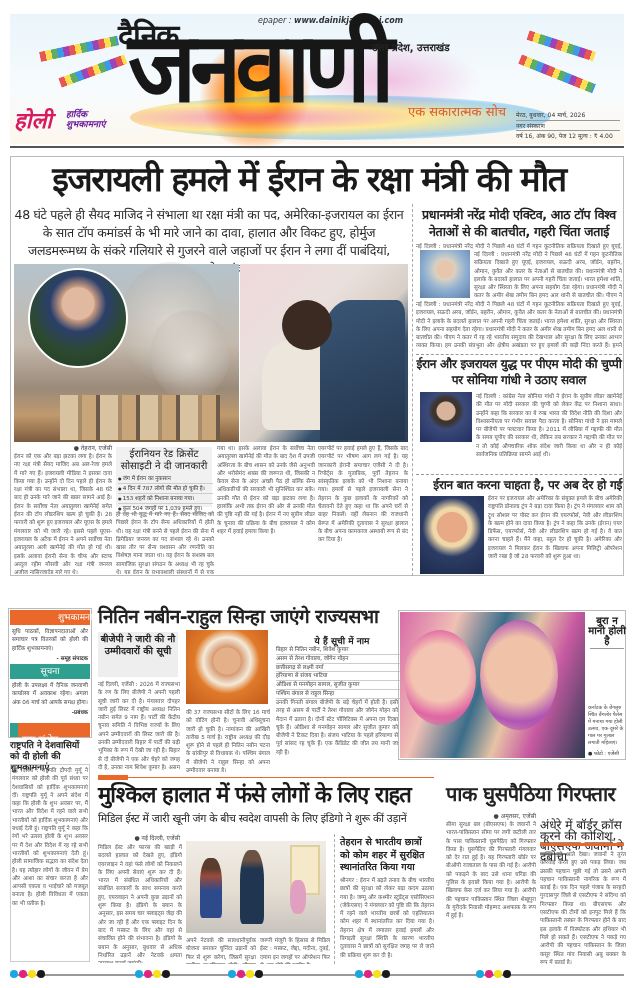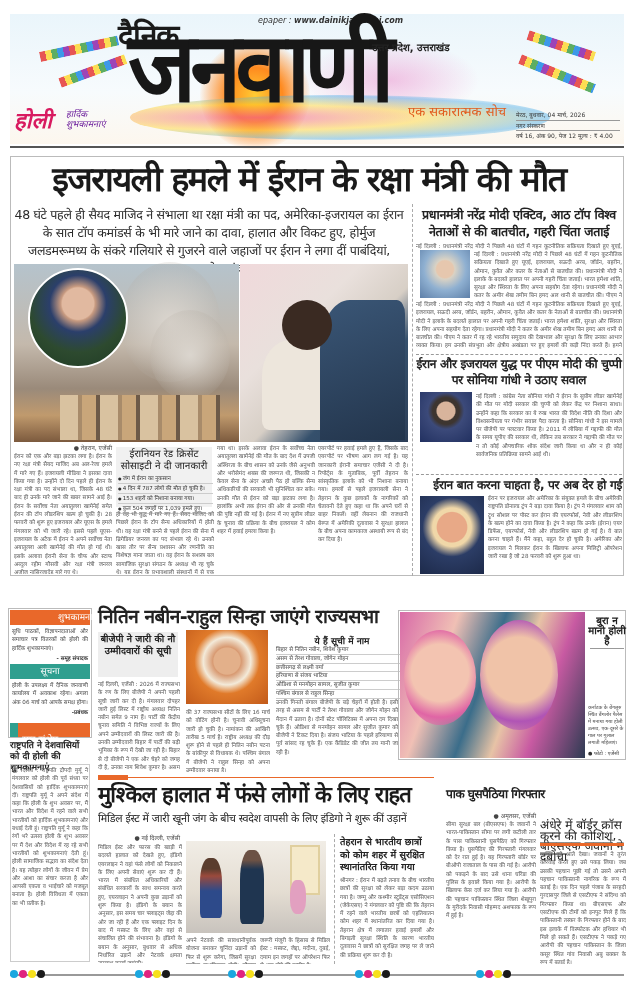--- a/index.html
+++ b/index.html
@@ -88,21 +88,21 @@
   .orange-tick { left: 98px; top: 775px; width: 30px; height: 5px; background: #e9682a; }
   .orange-line { left: 98px; top: 777px; width: 336px; height: 1px; background: #e9682a; }
   .relief-head { left: 98px; top: 780px; width: 340px; font-size: 22px; font-weight: bold; line-height: 30px; color: #1a1a1a; white-space: nowrap; letter-spacing: -1px; }
   .relief-sub { left: 98px; top: 812px; width: 340px; font-size: 10.8px; line-height: 14px; color: #222; white-space: nowrap; letter-spacing: -0.3px; }
   .airport-photo { left: 186px; top: 841px; width: 140px; height: 92px; background: linear-gradient(180deg, #f1ede6 0%, #e4ddd2 55%, #c8c3bd 100%); }
   .fig-a { left: 200px; top: 858px; width: 22px; height: 60px; border-radius: 40% 40% 10% 10%; background: linear-gradient(180deg, #5a3d2e 0 18%, #9b4a3c 30%, #2d4a8a 55%, #2d4a8a 100%); }
   .fig-b { left: 240px; top: 850px; width: 24px; height: 74px; border-radius: 40% 40% 10% 10%; background: linear-gradient(180deg, #6c5245 0 14%, #1f3550 26%, #1f3550 100%); }
   .fig-c { left: 290px; top: 880px; width: 16px; height: 34px; border-radius: 40%; background: #e2a0c0; }
   .kiosk { left: 290px; top: 845px; width: 30px; height: 50px; background: #f5e9c9; border: 2px solid #e0cf9e; }
   .tehran-head { left: 340px; top: 836px; width: 94px; font-size: 9.5px; font-weight: bold; line-height: 12.5px; color: #222; }
-  .pak-head { left: 446px; top: 783px; width: 180px; font-size: 12px; line-height: 22px; color: #222; white-space: nowrap; letter-spacing: -0.5px; }
+  .pak-head { left: 446px; top: 783px; width: 180px; font-size: 20px; line-height: 22px; color: #222; white-space: nowrap; letter-spacing: -0.5px; }
   .bsf-head { left: 540px; top: 820px; width: 86px; font-size: 12px; font-weight: normal; line-height: 10.5px; color: #222; }
   .bsf-bar { left: 540px; top: 843px; width: 84px; height: 3px; background: #e9682a; }
   .reg-line { left: 10px; top: 974px; width: 614px; height: 2px; background: #999; }
   .dot { width: 8px; height: 8px; border-radius: 50%; top: 970px; }
 </style>
 </head>
 <body>
 
 <div class="abs masthead"></div>
 <div class="abs splash2"></div>
@@ -112,21 +112,21 @@
 <div class="abs bunting" style="left:60px;top:78px;width:70px;transform:rotate(-20deg);"></div>
 <div class="abs bunting" style="left:528px;top:30px;width:70px;transform:rotate(18deg);"></div>
 <div class="abs bunting" style="left:520px;top:54px;width:80px;transform:rotate(22deg);"></div>
 
 <div class="abs epaper"><span>epaper :</span> <b>www.dainikjanwani.com</b></div>
 <div class="abs logo-dainik">दैनिक</div>
 <div class="abs logo-main">जनवाणी</div>
 <div class="abs region">उत्तर प्रदेश, उत्तराखंड</div>
 <div class="abs tagline">एक सकारात्मक सोच</div>
 <div class="abs holi-text">होली</div>
-<div class="abs holi-sub" style="width:50px;">हार्दिक शुभकामनाएं</div>
+<div class="abs holi-sub" style="width:50px;font-weight:bold;">हार्दिक शुभकामनाएं</div>
 <div class="abs dateline">
   <div>मेरठ, बुधवार, 04 मार्च, 2026</div>
   <div>नगर संस्करण</div>
   <div>वर्ष 16, अंक 90, पेज 12  मूल्य : ₹ 4.00</div>
 </div>
 <div class="abs mast-rule"></div>
 
 <div class="abs lead-box"></div>
 <h1 class="abs lead-headline">इजरायली हमले में ईरान के रक्षा मंत्री की मौत</h1>
 <div class="abs lead-sub">48 घंटे पहले ही सैयद माजिद ने संभाला था रक्षा मंत्री का पद, अमेरिका-इजरायल का ईरान के सात टॉप कमांडर्स के भी मारे जाने का दावा, हालात और विकट हुए, होर्मुज जलडमरूमध्य के संकरे गलियारे से गुजरने वाले जहाजों पर ईरान ने लगा दीं पाबंदियां, गहराएगा तेल संकट</div>

